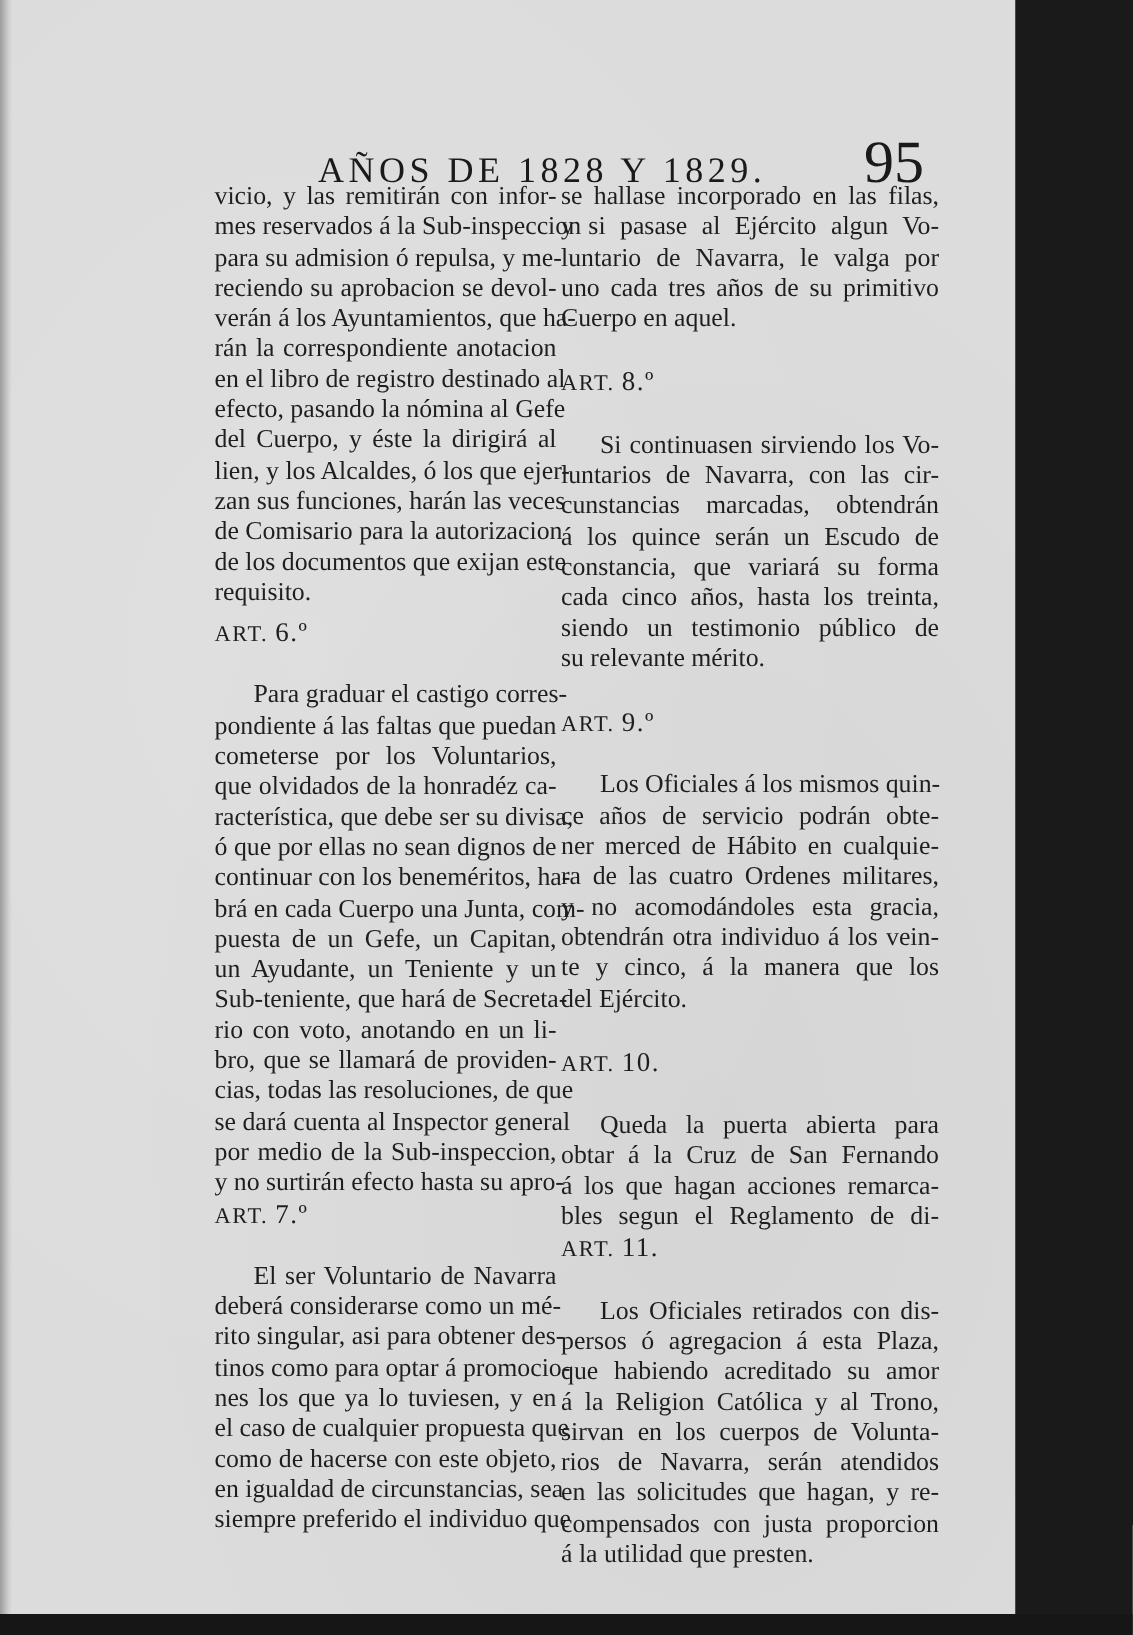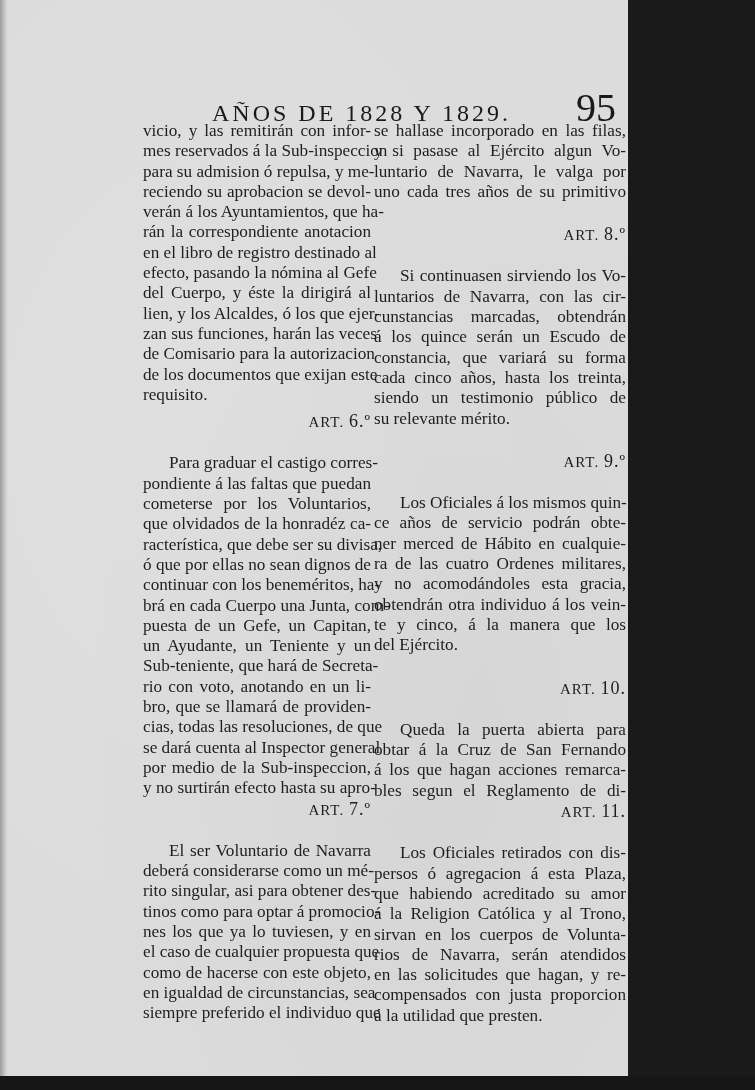--- a/index.html
+++ b/index.html
@@ -12,21 +12,21 @@
       height: 1090px;
       overflow: hidden;
       position: relative;
       font-family: "Liberation Serif", "DejaVu Serif", serif;
       color: #1e1e1e;
     }
     .page {
       position: absolute;
       left: 0;
       top: 0;
-      width: 628px;
+      width: 677px;
       height: 1078px;
       background:
         radial-gradient(ellipse at 30% 40%, rgba(255,255,255,0.10), rgba(255,255,255,0) 60%),
         radial-gradient(ellipse at 70% 70%, rgba(0,0,0,0.03), rgba(0,0,0,0) 60%),
         #dcdcdc;
       border-bottom-left-radius: 2px;
     }
     .page::before {
       
       content: "";
@@ -82,21 +82,21 @@
       height: 20.3px;
     }
     .line.last {
       text-align-last: left;
     }
     .line.indent {
       padding-left: 26px;
     }
     .art-heading {
       display: block;
-      text-align: right;
+      text-align: left;
       font-size: 15px;
       letter-spacing: 1px;
       font-variant: small-caps;
       height: 20.3px;
       line-height: 20.3px;
     }
     .art-heading .num {
       font-size: 18px;
       font-style: normal;
     }
@@ -172,20 +172,21 @@
         <span class="line">siempre preferido el individuo que</span>
       </div>
   </div>
 
   <div class="column col-right">
     <div id="r-b1">
         <span class="line">se hallase incorporado en las filas,</span>
         <span class="line">y si pasase al Ejército algun Vo-</span>
         <span class="line">luntario de Navarra, le valga por</span>
         <span class="line">uno cada tres años de su primitivo</span>
+        <span class="line last">Cuerpo en aquel.</span>
       </div>
     <div class="gap-l"></div>
     <div class="art-heading">
       <span>ART.</span>
       <span class="num">8.º</span>
     </div>
     <div class="gap-l"></div>
     <div id="r-b2">
         <span class="line indent">Si continuasen sirviendo los Vo-</span>
         <span class="line">luntarios de Navarra, con las cir-</span>

